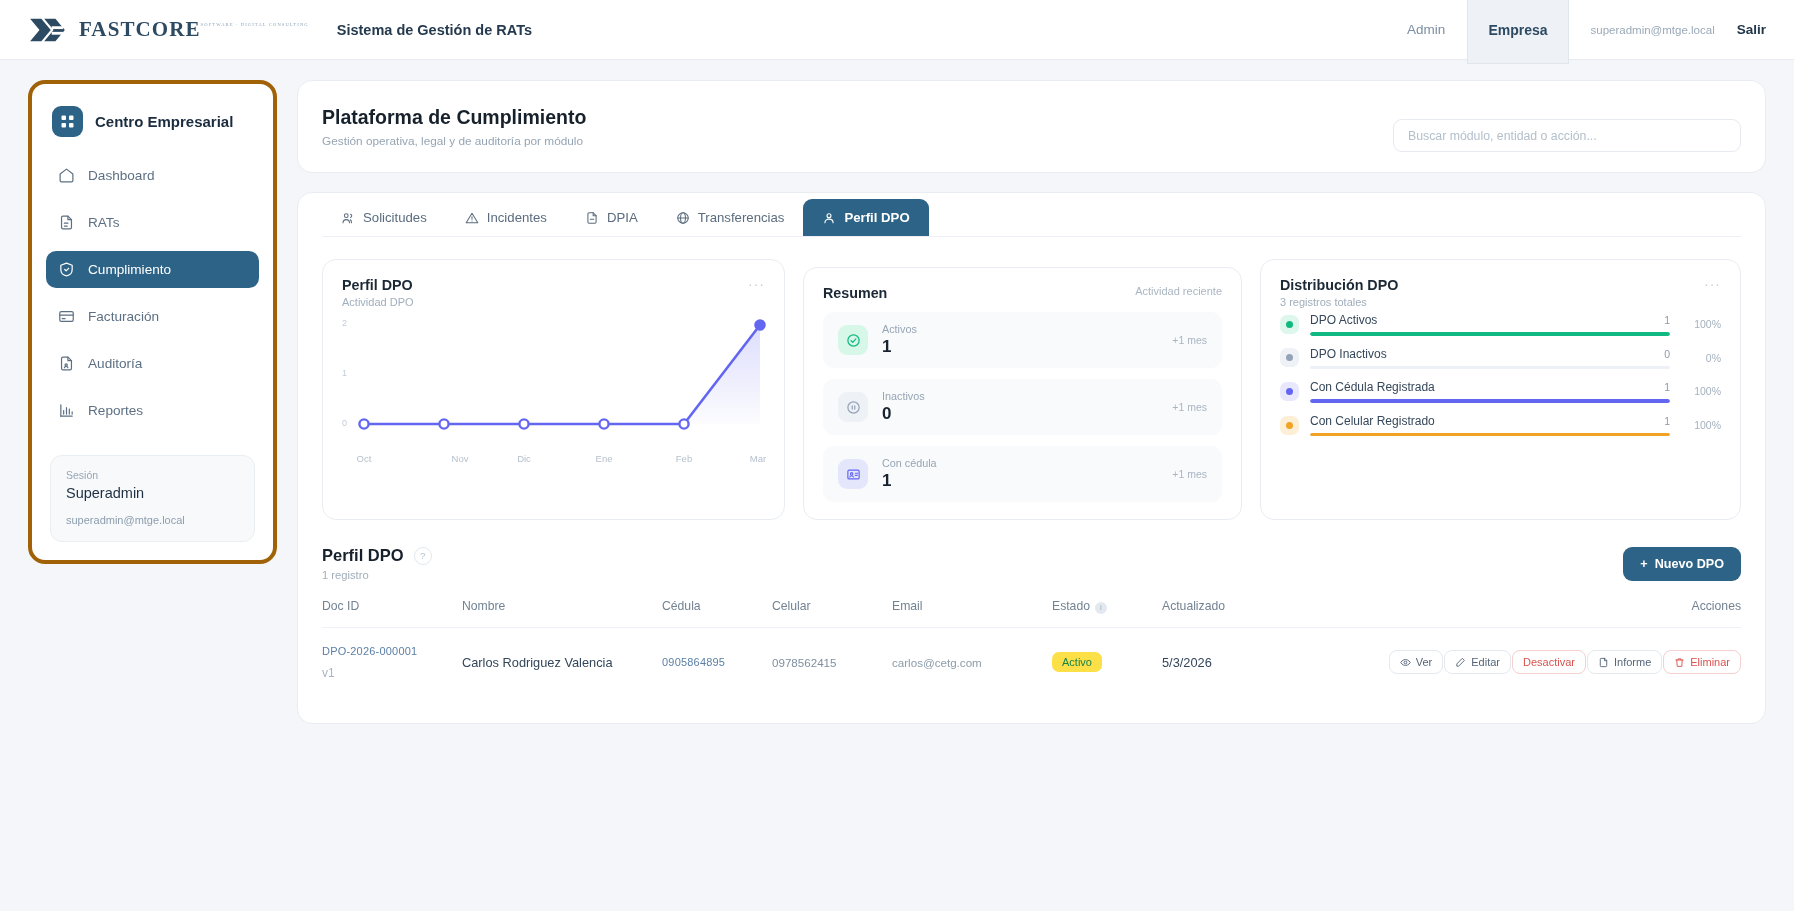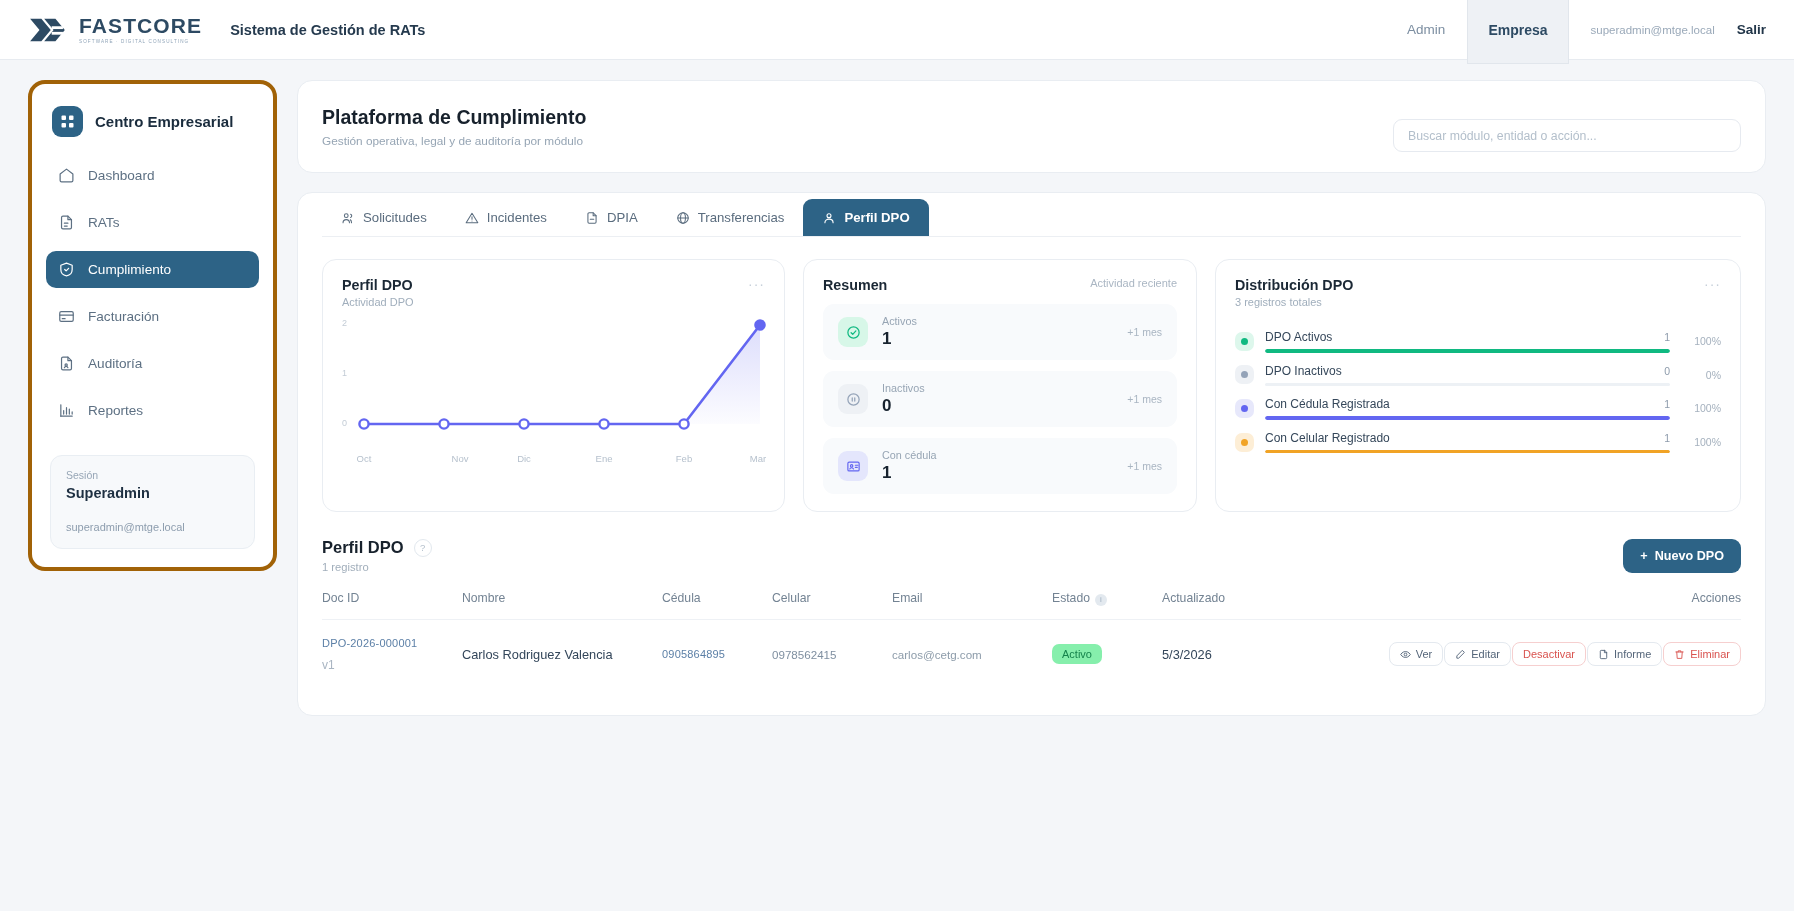--- a/index.html
+++ b/index.html
@@ -13,21 +13,21 @@
 
   
   .topbar {
     height: 60px; background: #ffffff;
     border-bottom: 1px solid #e7ebf0;
     display: flex; align-items: center;
     padding: 0 28px;
   }
   .brand { display: flex; align-items: center; gap: 13px; }
   .logo-mark { width: 38px; height: 30px; position: relative; flex: none; }
-  .brand-text { display: flex; flex-direction: column; }
+  .brand-text { display: flex; flex-direction: row; font-family: Liberation Serif, serif; }
   .brand-name {
     font-size: 21px; font-weight: bold; letter-spacing: 1.1px;
     color: #2d4a63; line-height: 1;
   }
   .brand-sub {
     font-size: 4.6px; letter-spacing: 1.1px; color: #8fa4b8;
     margin-top: 3px;
   }
   .brand-tag {
     font-size: 14.5px; font-weight: bold; color: #253a4e;
@@ -67,21 +67,21 @@
     font-size: 13.6px; color: #5d7083; cursor: pointer;
   }
   .nav-item .ico { width: 17px; height: 17px; flex: none; display: block; }
   .nav-item.active { background: #2d6386; color: #ffffff; }
   .session {
     margin: 26px 4px 0; background: #f7f9fb;
     border: 1px solid #e9eef3; border-radius: 12px;
     padding: 13px 15px 15px;
   }
   .session-lbl { font-size: 10.5px; color: #97a6b6; }
-  .session-name { font-size: 14.5px; font-weight: bold; color: #1d2f41; margin: 4px 0 20px; }
+  .session-name { font-size: 14.5px; font-weight: normal; color: #1d2f41; margin: 4px 0 13px; }
   .session-mail { font-size: 11px; color: #8d9dae; }
 
   
   .main { flex: 1; display: flex; flex-direction: column; gap: 19px; min-width: 0; }
   .card {
     background: #ffffff; border: 1px solid #e9edf2; border-radius: 15px;
   }
 
   .pagehead { display: flex; align-items: center; padding: 20px 24px; }
   .pagehead h1 { font-size: 19.5px; font-weight: bold; color: #17212c; }
@@ -102,21 +102,21 @@
     padding: 11px 19px; font-size: 13.2px; color: #5a6c7e;
     border-radius: 9px 9px 0 0; cursor: pointer;
   }
   .tab.active { background: #2d6386; color: #ffffff; font-weight: bold; }
   .tab .ico { width: 14px; height: 14px; flex: none; display: block; }
 
   
   .widgets { display: flex; gap: 18px; margin-top: 22px; }
   .w { border: 1px solid #e9edf2; border-radius: 14px; background: #fff; padding: 17px 19px; }
   .w1 { width: 463px; flex: none; }
-  .w2 { width: 394px; flex: none; }
+  .w2 { width: 439px; flex: none; margin-top: 8px; }
   .w3 { flex: 1; }
   .w-title { font-size: 14.3px; font-weight: bold; color: #1b2835; }
   .w-sub { font-size: 11px; color: #a0aebc; margin-top: 3px; }
   .w-head { display: flex; align-items: flex-start; }
   .w-side { margin-left: auto; font-size: 11px; color: #aab6c3; }
   .dots { margin-left: auto; color: #c7d0da; font-size: 14px; letter-spacing: 1px; line-height: 1; }
 
   
   .chart-wrap { position: relative; height: 152px; margin-top: 4px; }
   .ytick { position: absolute; left: 0; font-size: 9px; color: #c3ccd6; }
@@ -130,21 +130,21 @@
   }
   .stat-ico {
     width: 30px; height: 30px; border-radius: 9px; flex: none;
     display: flex; align-items: center; justify-content: center;
   }
   .stat-lbl { font-size: 10.8px; color: #97a5b4; }
   .stat-val { font-size: 17px; font-weight: bold; color: #18232f; margin-top: 2px; }
   .stat-delta { margin-left: auto; font-size: 10.5px; color: #a9b5c2; }
 
   
-  .dist { margin-top: 22px; display: flex; flex-direction: column; gap: 11px; }
+  .dist { margin-top: 5px; display: flex; flex-direction: column; gap: 11px; }
   .dist-row { display: flex; align-items: center; gap: 11px; }
   .dot-box {
     width: 19px; height: 19px; border-radius: 7px; flex: none;
     display: flex; align-items: center; justify-content: center;
   }
   .dot { width: 7px; height: 7px; border-radius: 50%; }
   .dist-body { flex: 1; min-width: 0; }
   .dist-top { display: flex; align-items: baseline; }
   .dist-lbl { font-size: 12px; color: #35475a; }
   .dist-num { margin-left: auto; font-size: 10.5px; color: #8d9bab; }
@@ -173,21 +173,21 @@
     text-align: left; font-size: 12.2px; color: #738393; font-weight: normal;
     padding: 0 0 13px 0; border-bottom: 1px solid #eef1f5;
   }
   th.r, td.r { text-align: right; }
   td { padding: 17px 0; font-size: 12.8px; color: #33465a; vertical-align: middle; }
   .docid { font-size: 11px; color: #5b7fa6; letter-spacing: .2px; }
   .docver { font-size: 12px; color: #a9b5c2; margin-top: 9px; }
   .muted { color: #8d9caa; font-size: 11.6px; }
   .mono-b { color: #7f8fa0; font-size: 11.6px; }
   .badge-ok {
-    display: inline-block; background: #86efac; color: #15834c;
+    display: inline-block; background: #fde047; color: #15834c;
     font-size: 11px; border-radius: 7px; padding: 4px 10px;
   }
   .th-info {
     display: inline-flex; width: 12px; height: 12px; border-radius: 50%;
     background: #e3e9ef; color: #9fb0c0; font-size: 8px;
     align-items: center; justify-content: center; margin-left: 5px;
   }
   .acts { display: flex; gap: 1px; justify-content: flex-end; }
   .abtn {
     display: flex; align-items: center; gap: 5px;

